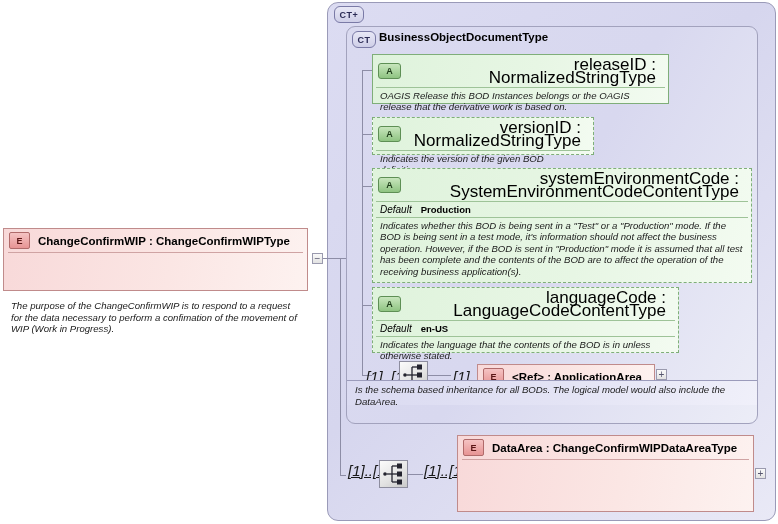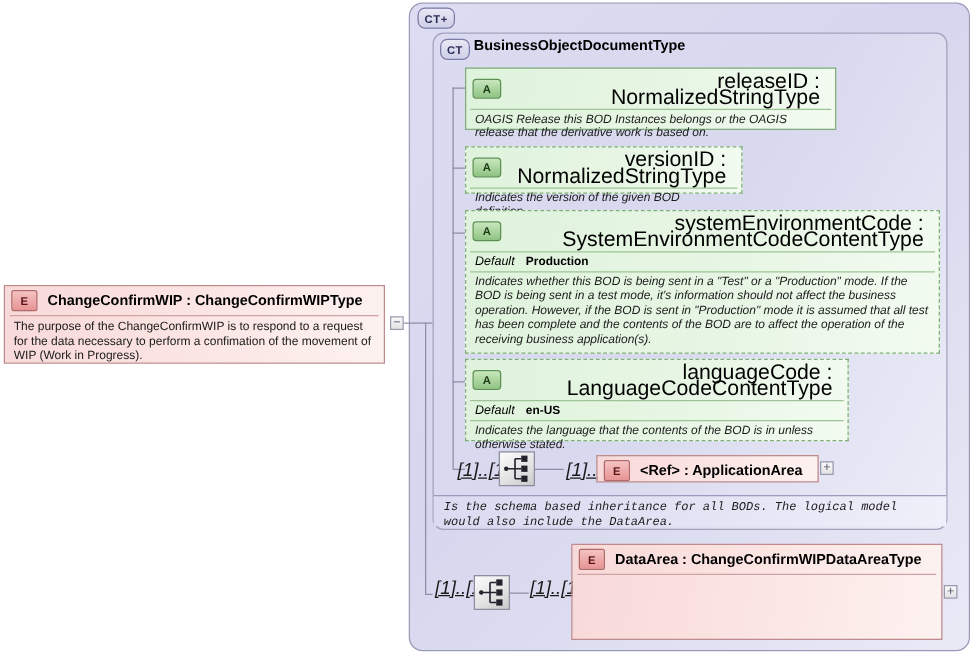--- a/index.html
+++ b/index.html
@@ -94,21 +94,21 @@
     width:19px;height:15px;flex:0 0 auto;
     background:linear-gradient(180deg,#f5c3c3 0%,#e79494 100%);
     border:1px solid #b06a6a;border-radius:2px;
     font-size:9px;font-weight:bold;color:#5a1616;
     display:flex;align-items:center;justify-content:center;
   }
   .e-name{font-size:11.5px;font-weight:bold;color:#000;white-space:nowrap;}
   .e-sep{height:1px;background:#cfa3a3;margin:0 4px;}
   .e-doc{
     padding:3px 7px 4px 7px;
-    font-size:9.6px;line-height:11.6px;color:#1a1a1a;
+    font-style:italic;font-size:9.6px;line-height:11.6px;color:#1a1a1a;margin-top:44px;
   }
 
   
   .note{
     position:absolute;box-sizing:border-box;
     background:linear-gradient(110deg,#dadaf1 0%,#e4e4f5 55%,#f0f0fa 100%);
     border-top:1px solid #9b9bbb;
     font-style:italic;font-size:9.6px;line-height:11.6px;color:#1a1a1a;
     padding:3px 8px 3px 8px;
   }
@@ -233,21 +233,21 @@
   <div class="card" style="left:453px;top:368px;">[1]..[1]</div>
 
   <div class="elem" style="left:477px;top:364px;width:178px;height:22px;">
     <div class="e-head">
       <span class="e-icon">E</span>
       <span class="e-name">&lt;Ref&gt;        : ApplicationArea</span>
     </div>
   </div>
   <div class="tgl" style="left:656px;top:369px;">+</div>
 
-  <div class="note" style="left:347px;top:396px;width:410px;height:25px;font-family:Liberation Mono, monospace;">Is the schema based inheritance for all BODs. The logical model would also include the DataArea.</div>
+  <div class="note" style="left:347px;top:380px;width:410px;height:25px;">Is the schema based inheritance for all BODs. The logical model would also include the DataArea.</div>
 
   <div class="ln lv" style="left:340px;top:258px;height:217px;"></div>
   <div class="ln lh" style="left:340px;top:258px;width:6px;"></div>
   <div class="ln lh" style="left:340px;top:475px;width:6px;"></div>
 
   <div class="card" style="left:348px;top:462px;">[1]..[1]</div>
 
   <div class="seq" style="left:379px;top:460px;width:29px;height:28px;">
     <svg width="27" height="26" viewBox="0 0 27 26">
       <circle cx="5" cy="13" r="1.8" fill="#23232e"></circle>

